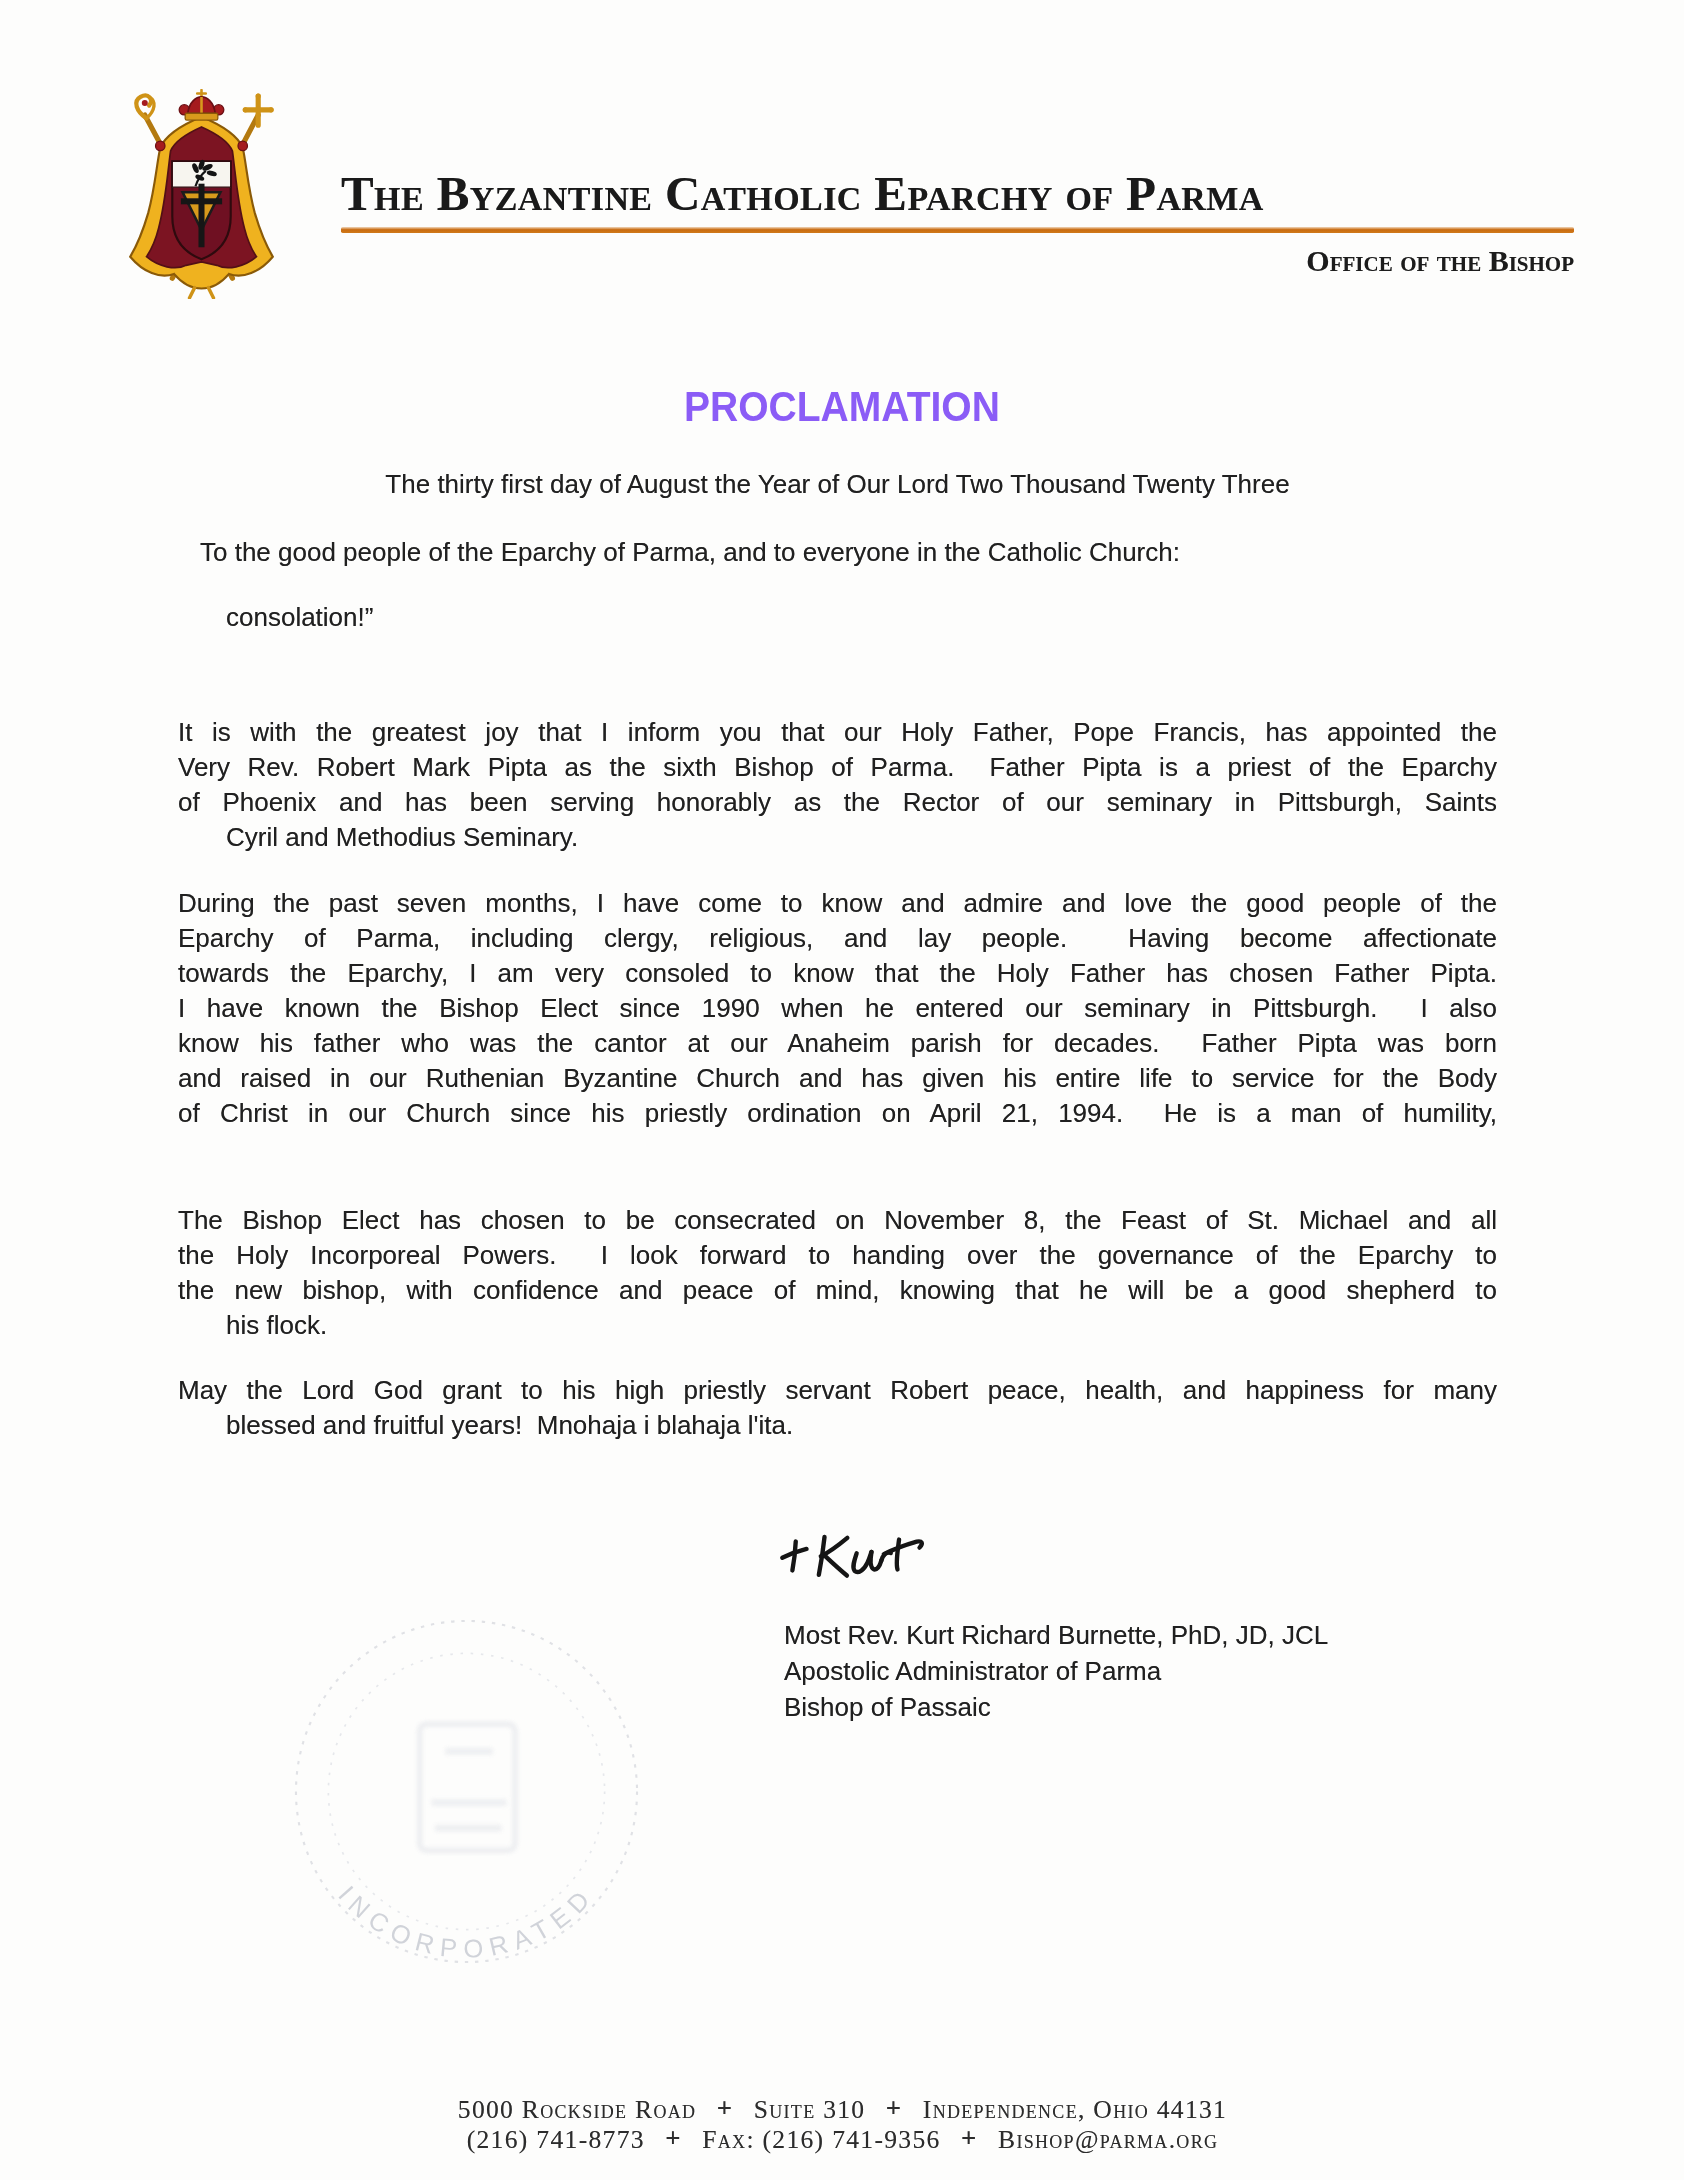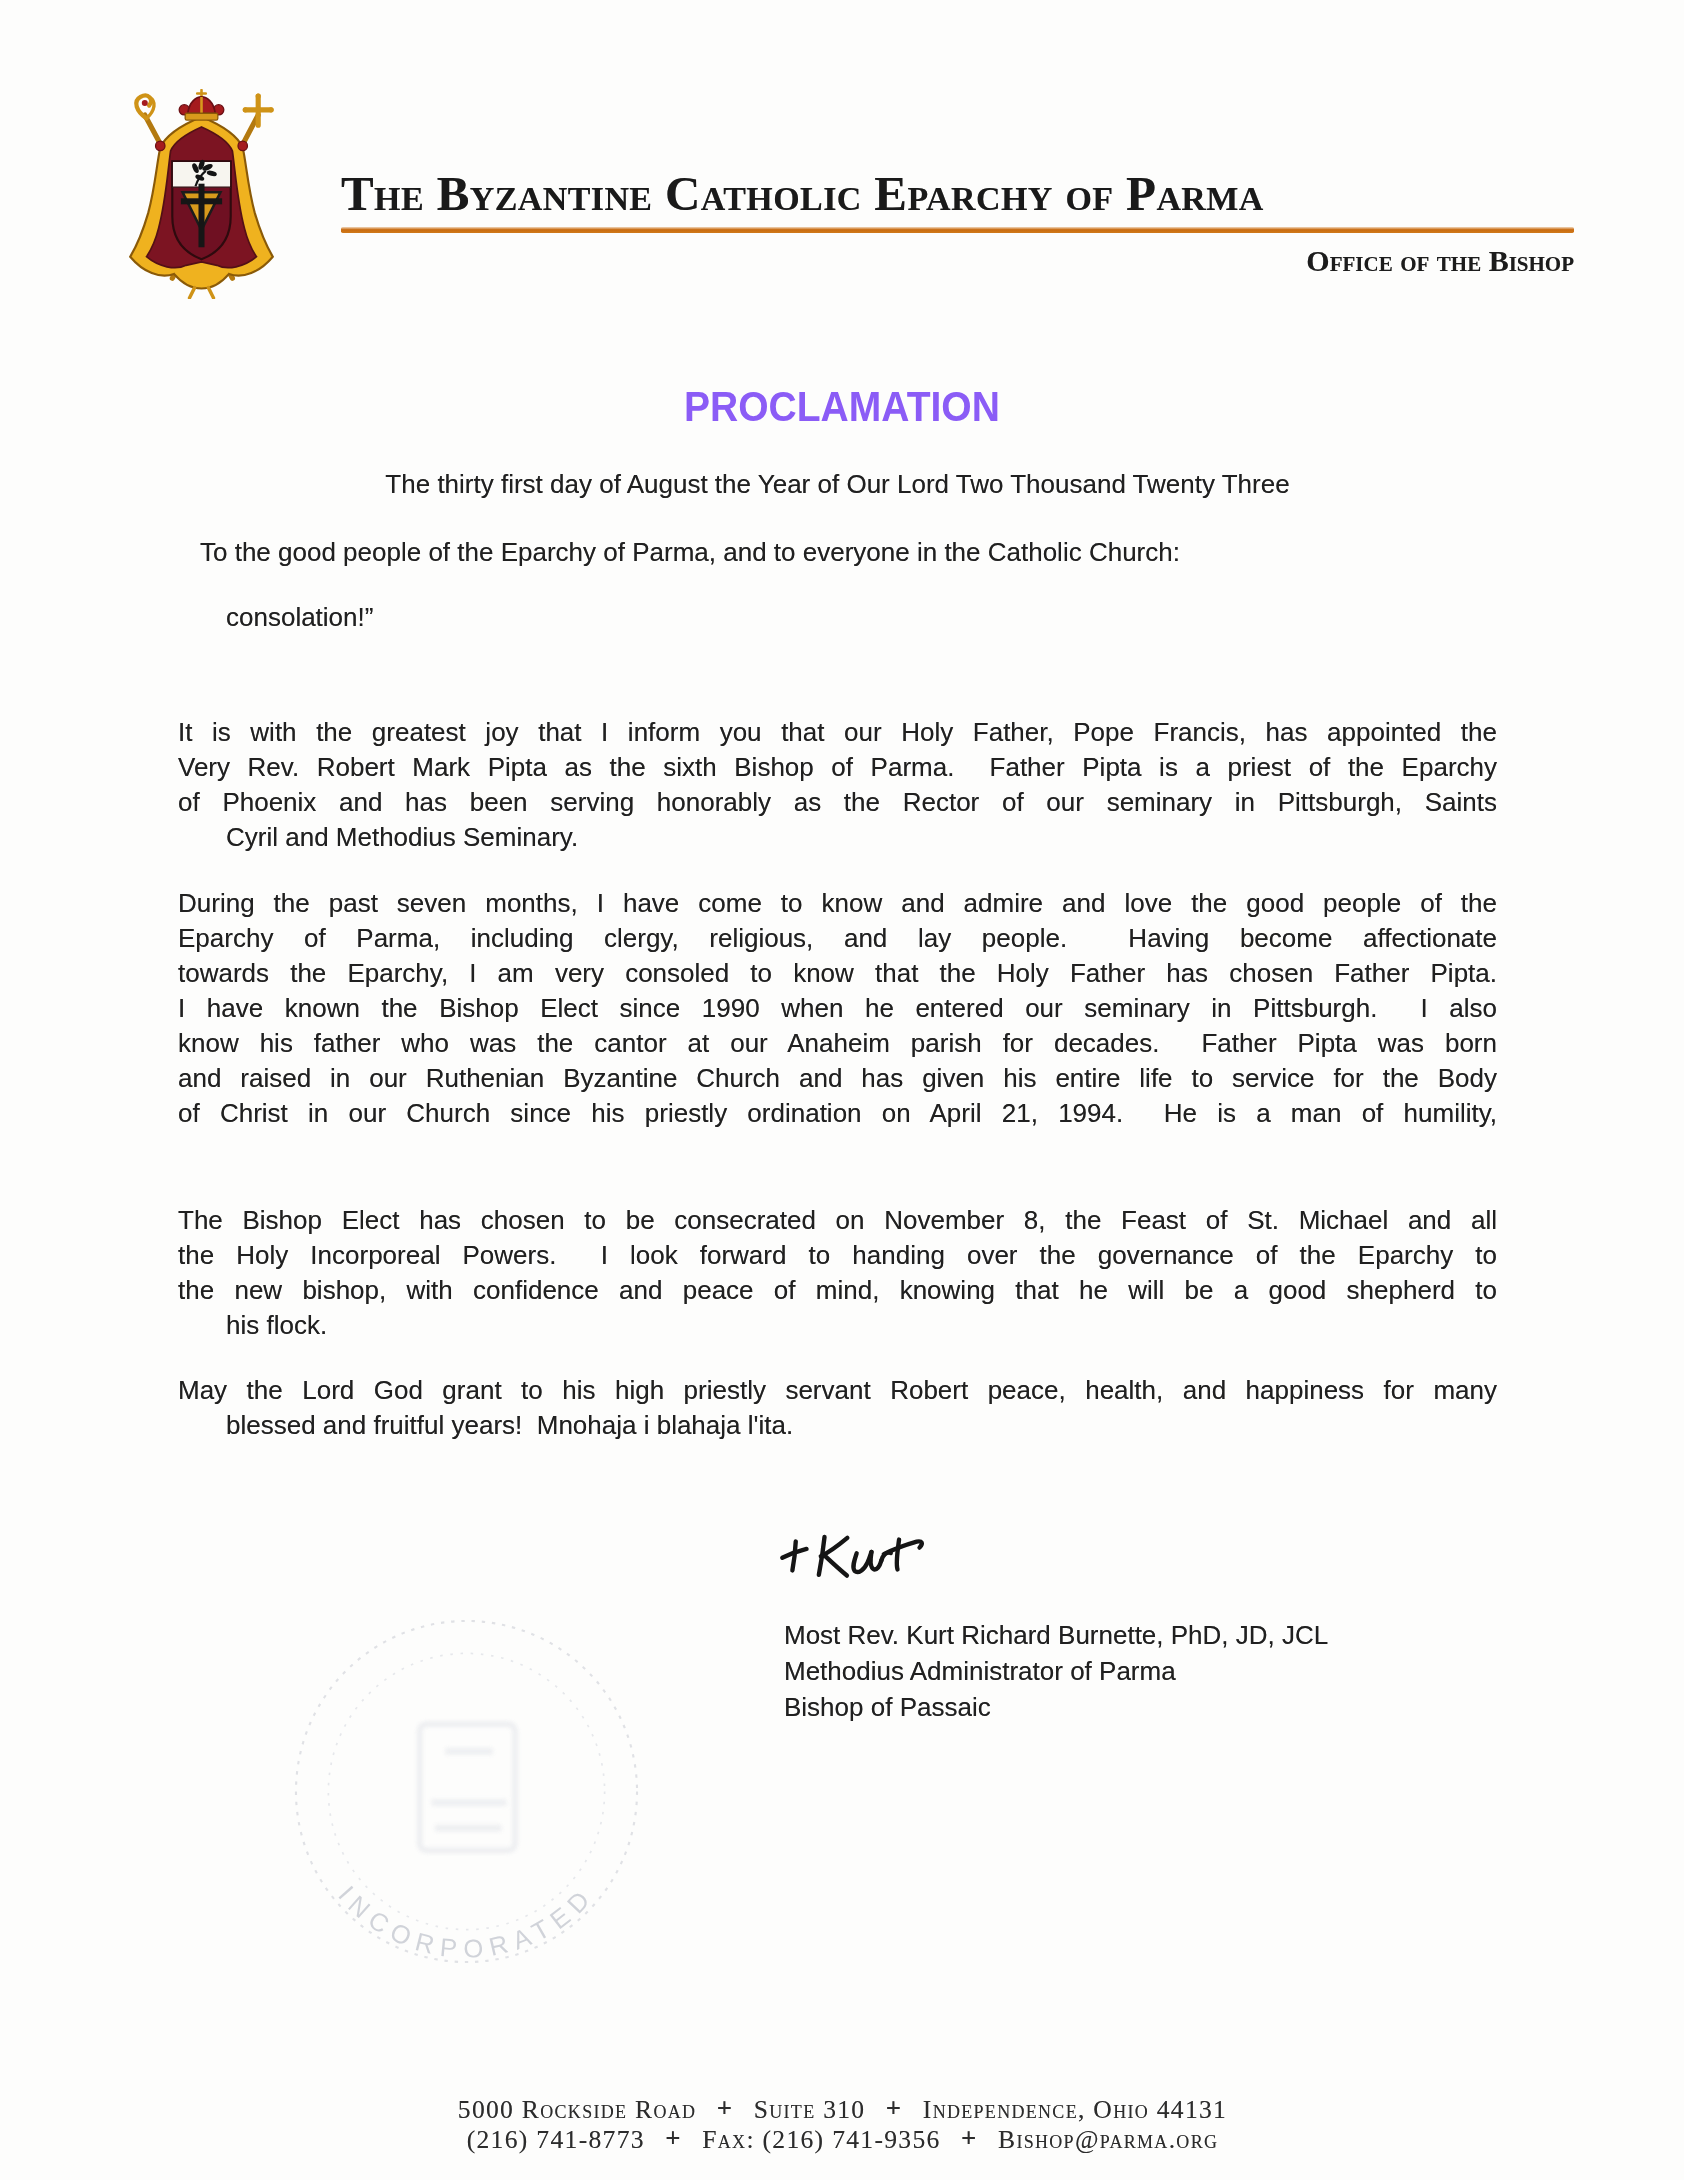--- a/index.html
+++ b/index.html
@@ -191,21 +191,21 @@
 
       <path d="M118,38 C120,32 124,28 129,30"></path>
 
       <path d="M139,15 C137,27 134,42 136,49"></path>
       <path d="M121,31 C134,25 147,21 159,18 C165,17 167,20 162,25"></path>
     </g>
   </svg>
 
   <div class="sig-block">
     <div>Most Rev. Kurt Richard Burnette, PhD, JD, JCL</div>
-    <div>Methodius Administrator of Parma</div>
+    <div>Apostolic Administrator of Parma</div>
     <div>Bishop of Passaic</div>
   </div>
 
   <svg class="seal" viewBox="0 0 414 414">
     <defs>
       <filter id="sealblur">
           <feGaussianBlur stdDeviation="2.5"></feGaussianBlur>
         </filter>
       <path id="sealArc" d="M 52,325 A 195,195 0 0 0 362,325" fill="none"></path>
     </defs>

